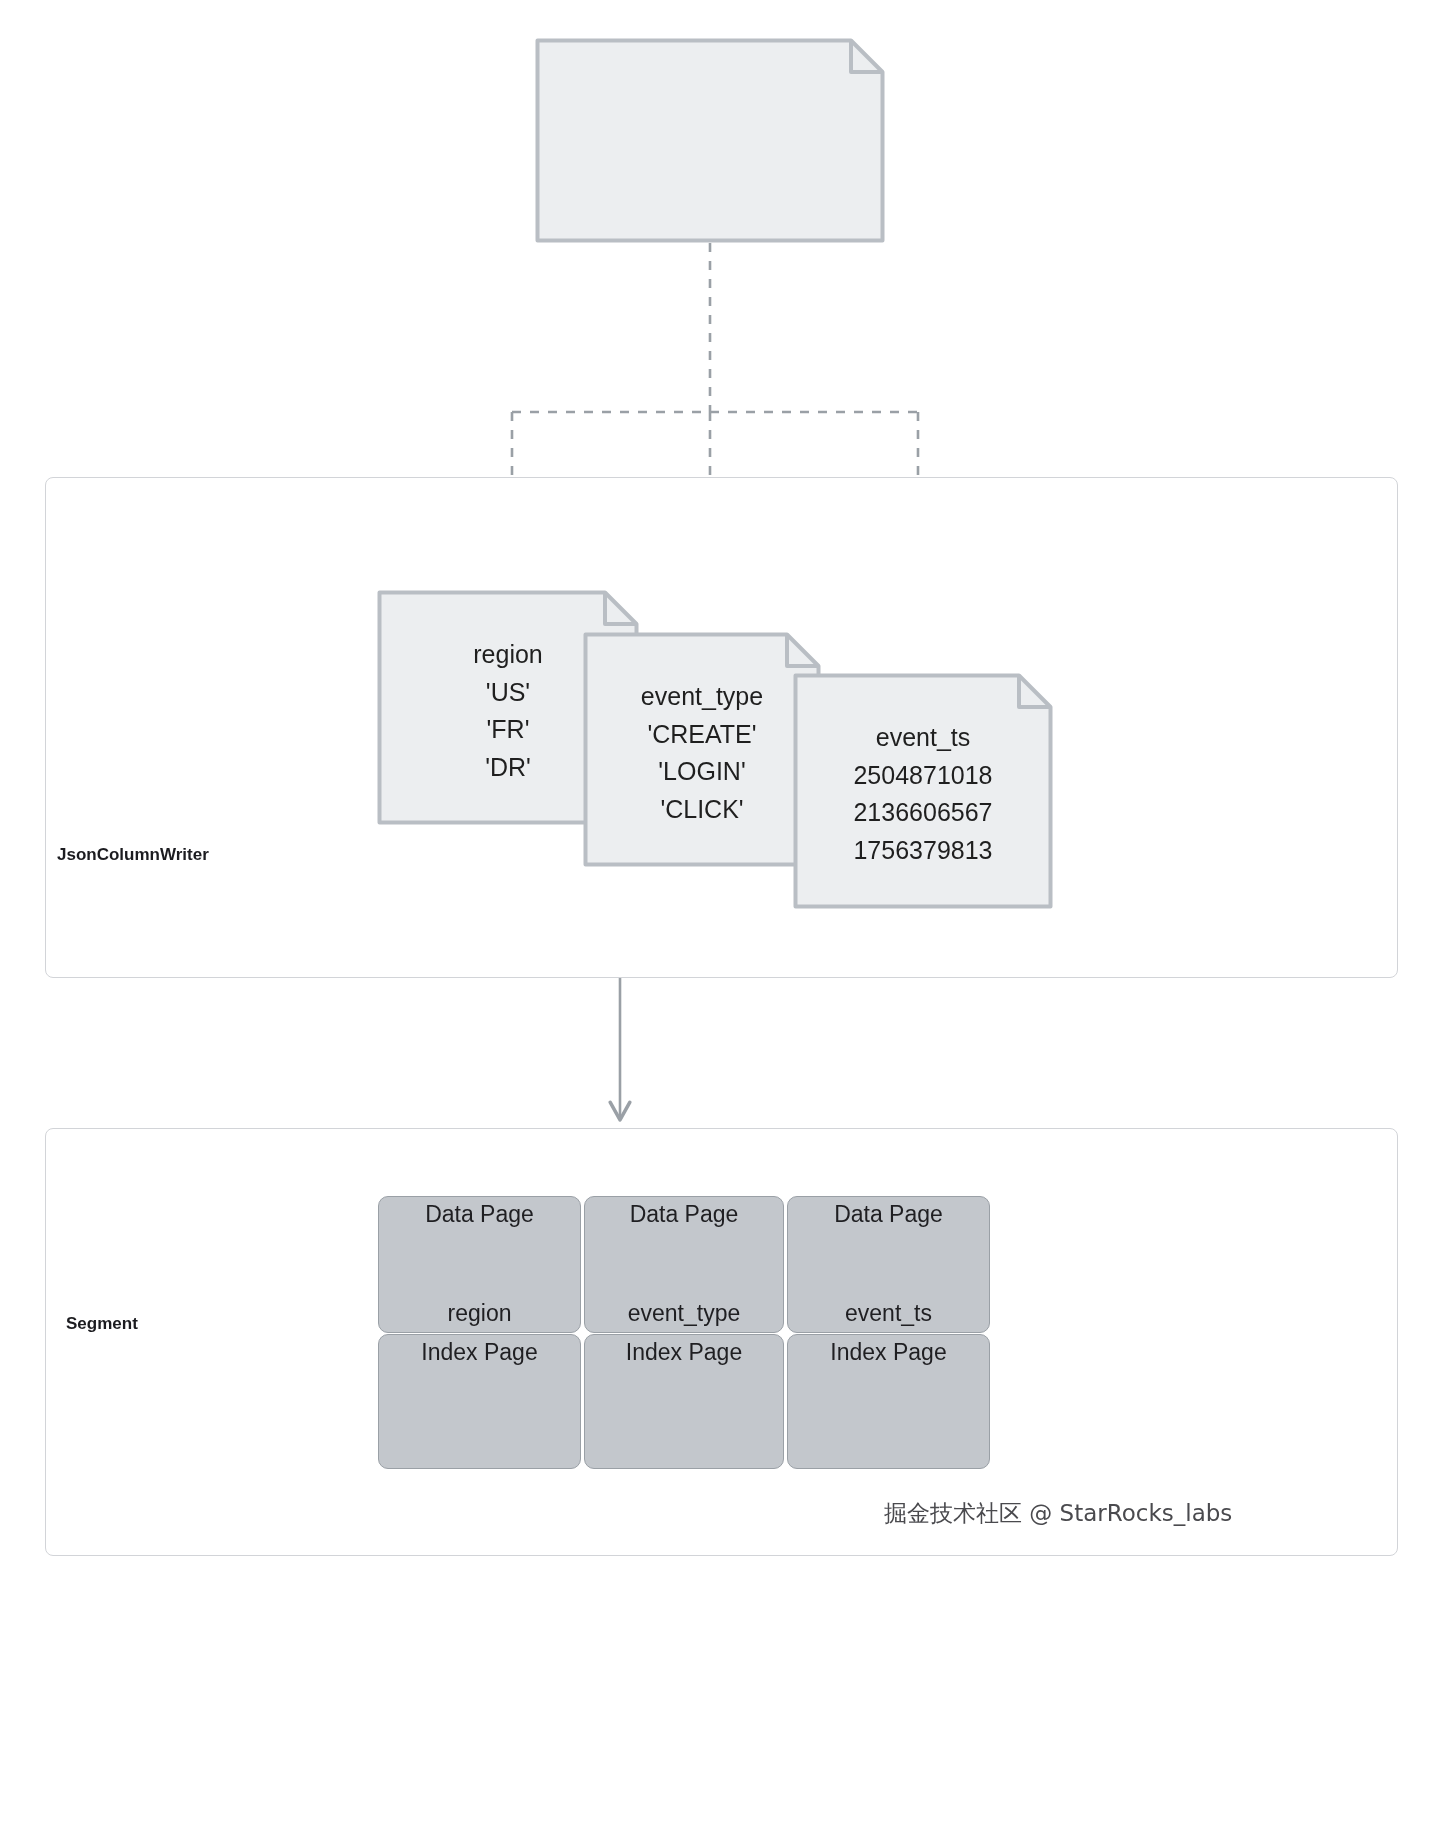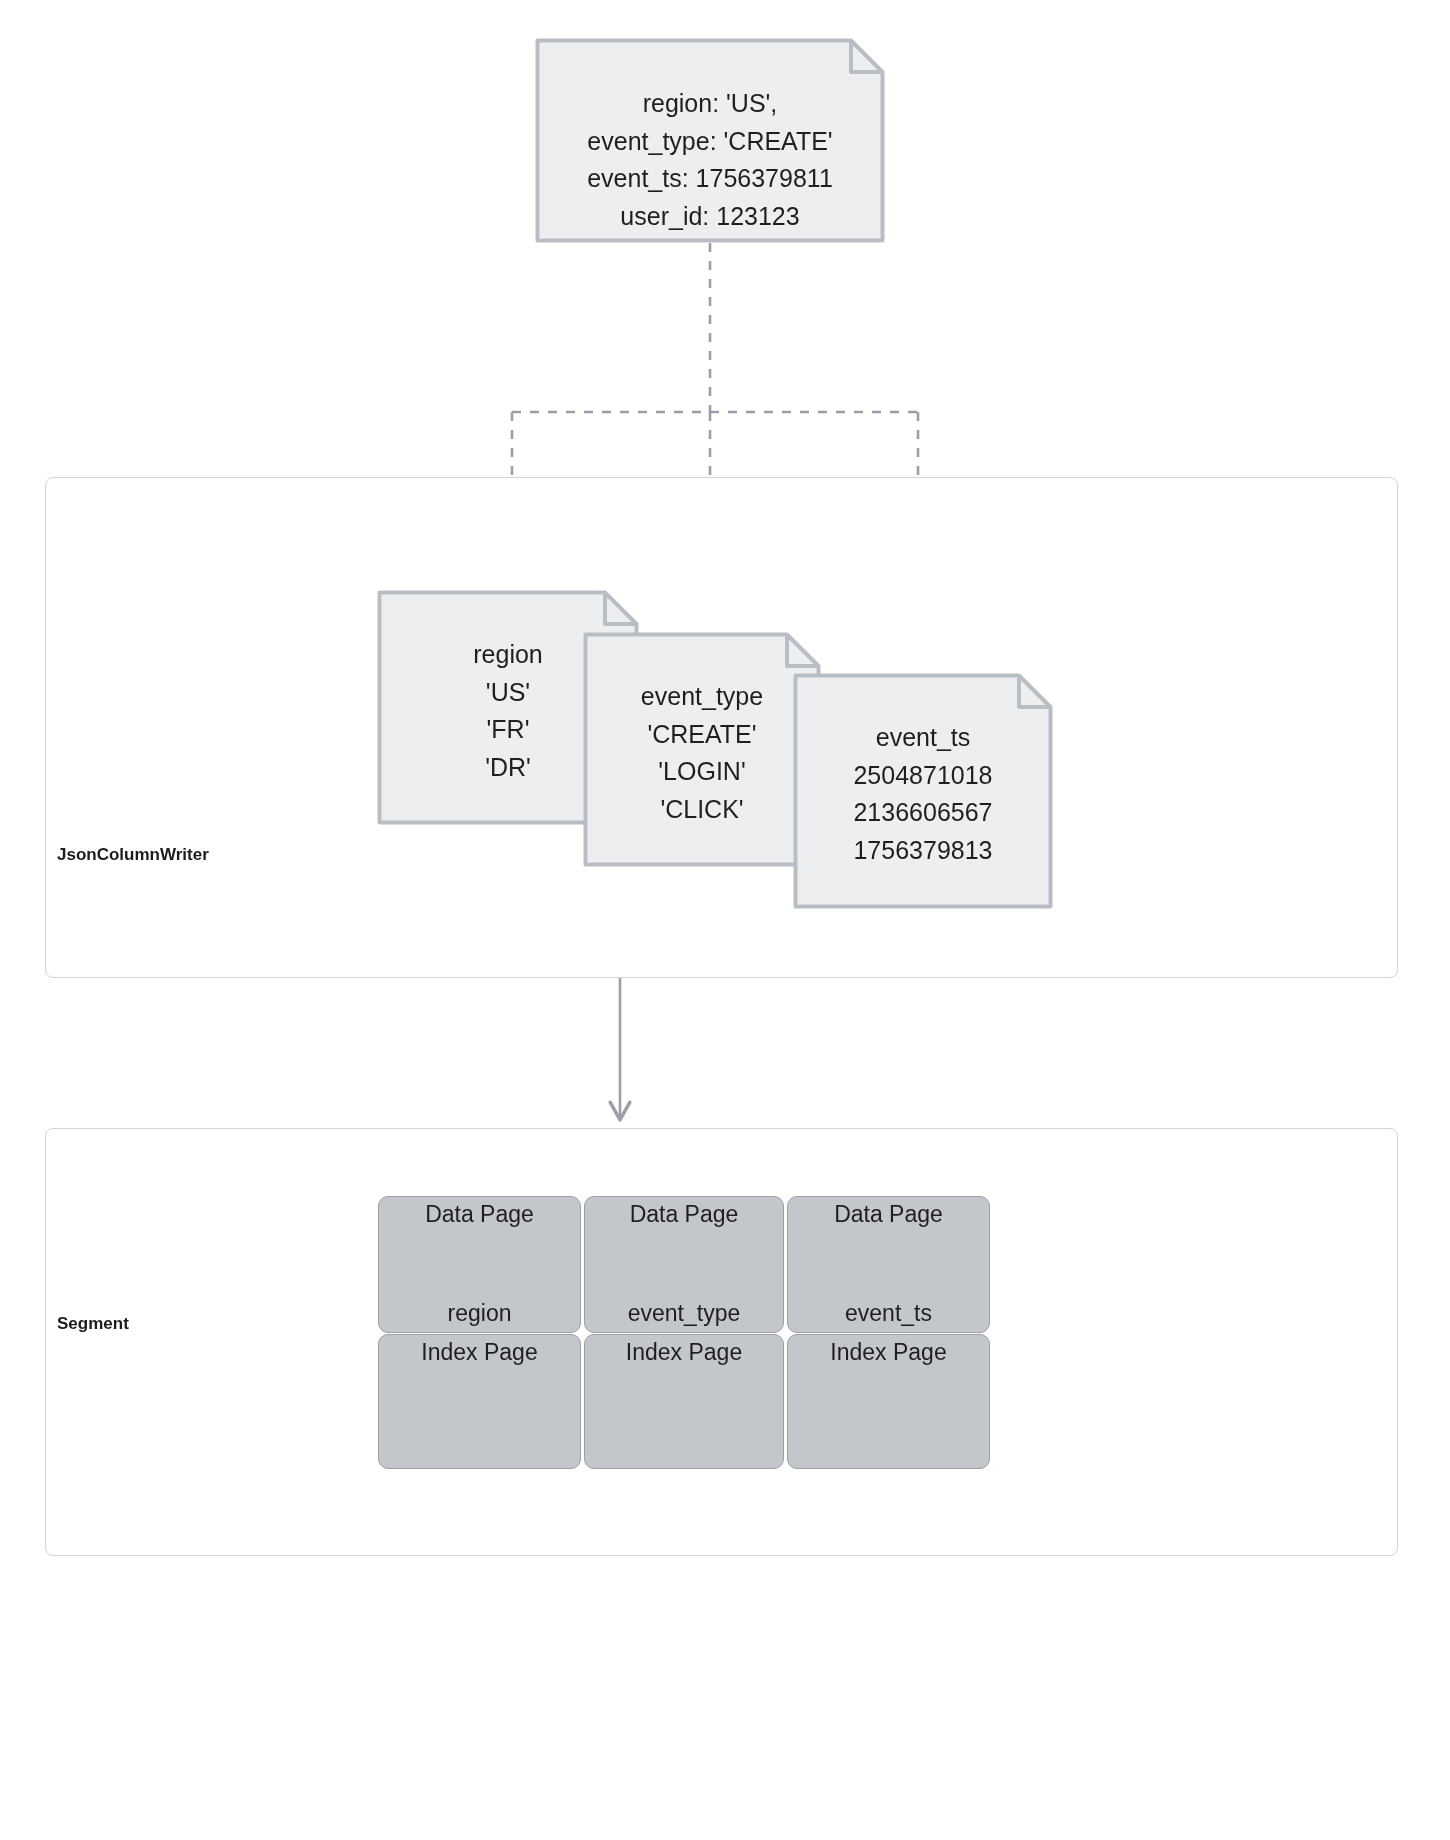--- a/index.html
+++ b/index.html
@@ -115,26 +115,20 @@
     <path d="M918 412 L918 668" stroke="#9aa0a6" stroke-width="2.6" fill="none" stroke-dasharray="9 9" marker-end="url(#arrowDashed)"></path>
 
     <path d="M620 978 L620 1118" stroke="#9aa0a6" stroke-width="2.6" fill="none" marker-end="url(#arrowSolid)"></path>
   </svg>
 
   <div class="note" style="left:535px; top:38px; width:350px; height:205px;">
     <svg class="note-svg" viewBox="0 0 350 205" preserveAspectRatio="none">
       <path d="M2.5 2.5 H316 L347.5 34 V202.5 H2.5 Z" fill="#eceef0" stroke="#b9bec4" stroke-width="4" stroke-linejoin="round"></path>
       <path d="M316 2.5 V34 H347.5" fill="none" stroke="#b9bec4" stroke-width="4" stroke-linejoin="round"></path>
     </svg>
-    <div class="note-body" style="top:42px; height:160px; font-size:25px;">
-      <div class="note-line">region: 'US',</div>
-      <div class="note-line">event_type: 'CREATE'</div>
-      <div class="note-line">event_ts: 1756379811</div>
-      <div class="note-line">user_id: 123123</div>
-    </div>
   </div>
 
   <div class="container" style="left:45px; top:477px; width:1353px; height:501px;"></div>
   <div class="container-label" style="left:57px; top:845px;">JsonColumnWriter</div>
 
   <div class="note" style="left:377px; top:590px; width:262px; height:235px; z-index:3;">
     <svg class="note-svg" viewBox="0 0 262 235" preserveAspectRatio="none">
       <path d="M2.5 2.5 H228 L259.5 34 V232.5 H2.5 Z" fill="#eceef0" stroke="#b9bec4" stroke-width="4" stroke-linejoin="round"></path>
       <path d="M228 2.5 V34 H259.5" fill="none" stroke="#b9bec4" stroke-width="4" stroke-linejoin="round"></path>
     </svg>
@@ -166,21 +160,21 @@
     </svg>
     <div class="note-body" style="top:46px; height:150px; font-size:25px;">
       <div class="note-line">event_ts</div>
       <div class="note-line">2504871018</div>
       <div class="note-line">2136606567</div>
       <div class="note-line">1756379813</div>
     </div>
   </div>
 
   <div class="container" style="left:45px; top:1128px; width:1353px; height:428px;"></div>
-  <div class="container-label" style="left:57px; top:1314px;">Segment</div>
+  <div class="container-label" style="left:66px; top:1314px;">Segment</div>
 
   <div class="page-block" style="left:378px; top:1196px; width:203px; height:137px;">
     <div class="pl">Data Page</div>
     <div class="pl">region</div>
   </div>
   <div class="page-block" style="left:584px; top:1196px; width:200px; height:137px;">
     <div class="pl">Data Page</div>
     <div class="pl">event_type</div>
   </div>
   <div class="page-block" style="left:787px; top:1196px; width:203px; height:137px;">
@@ -191,14 +185,15 @@
   <div class="page-block" style="left:378px; top:1334px; width:203px; height:135px;">
     <div class="pl">Index Page</div>
   </div>
   <div class="page-block" style="left:584px; top:1334px; width:200px; height:135px;">
     <div class="pl">Index Page</div>
   </div>
   <div class="page-block" style="left:787px; top:1334px; width:203px; height:135px;">
     <div class="pl">Index Page</div>
   </div>
 
+  <div class="watermark" style="left:884px; top:1498px;">掘金技术社区 @ StarRocks_labs</div>
 
 </div>
 
 </body></html>

